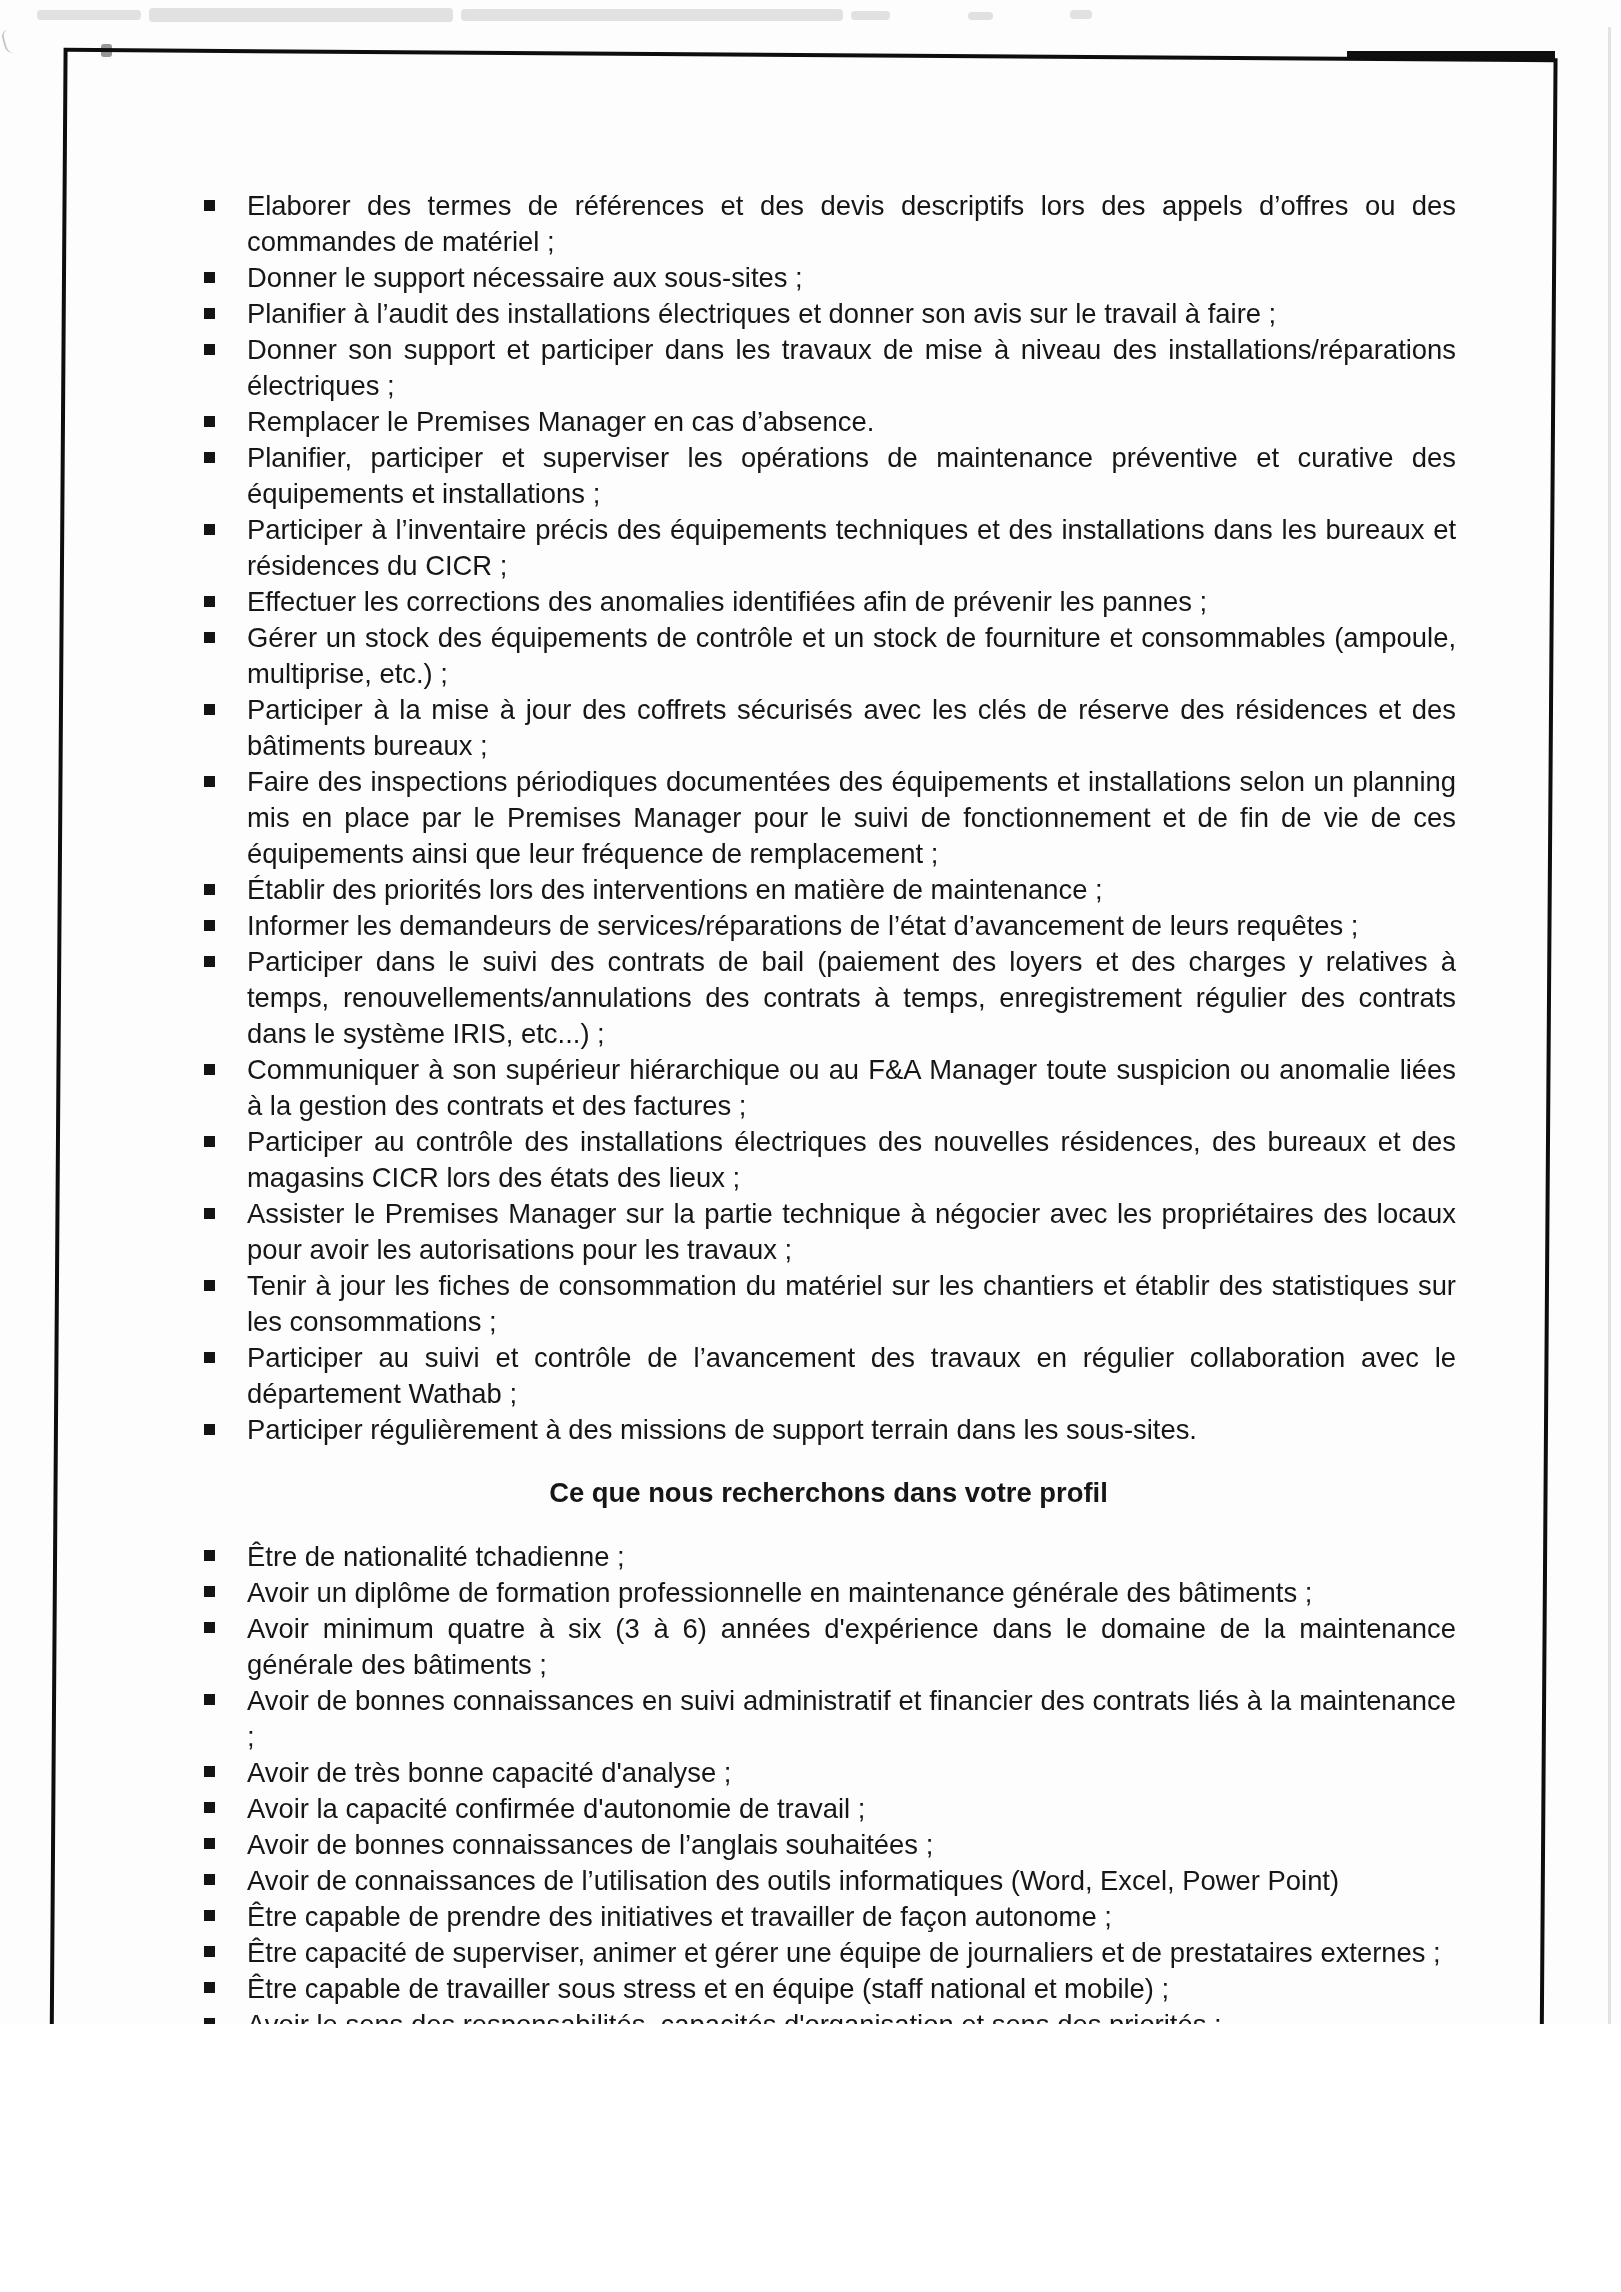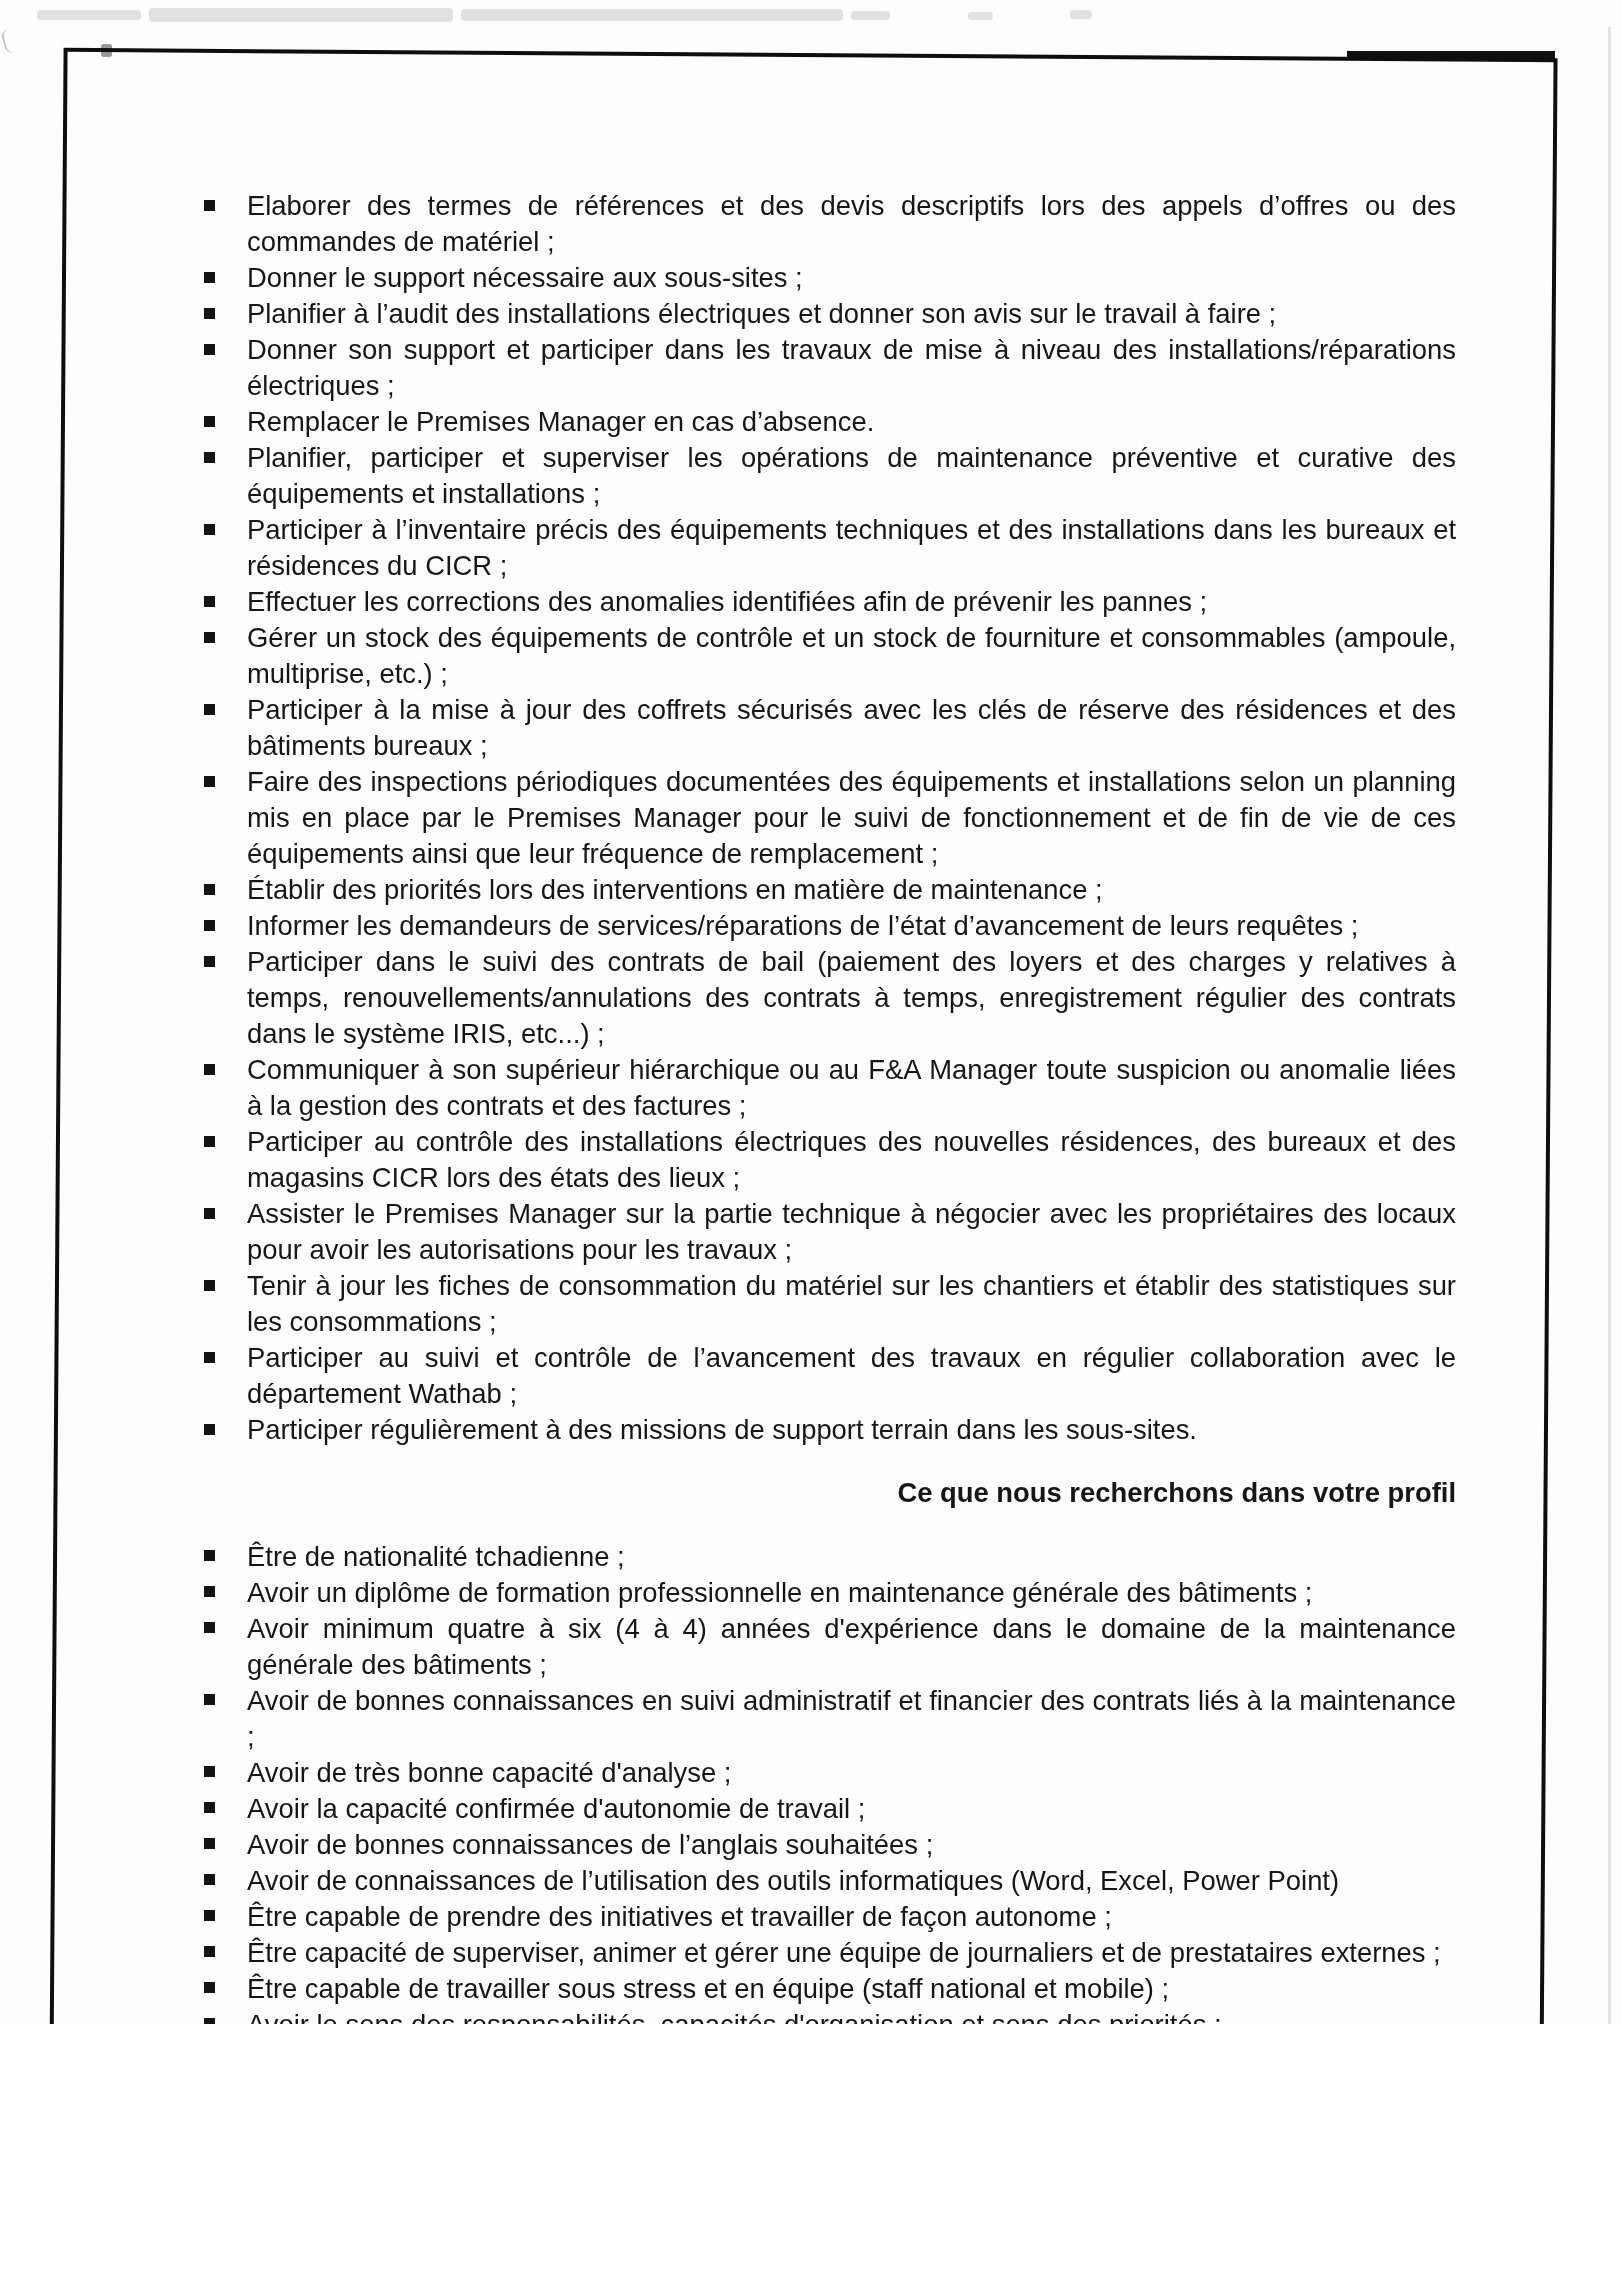--- a/index.html
+++ b/index.html
@@ -33,21 +33,21 @@
   }
   .bullet{
     position:absolute;
     left:2.9px;top:11.8px;
     width:10.8px;height:10.8px;
     background:#141414;
   }
   .heading{
     font-weight:bold;
     margin:26.5px 0 28px 0;
-    text-align:right;
+    text-align:center;
   }
   
   .artifact{position:absolute;}
   .streak{background:#9b9b9b;opacity:.28;border-radius:3.9px;}
   .st1{left:37px;top:9.8px;width:104px;height:9.8px;}
   .st2{left:149px;top:7.8px;width:304px;height:14.7px;}
   .st3{left:461px;top:8.8px;width:382px;height:12.7px;}
   .st4{left:851px;top:10.8px;width:39px;height:8.8px;}
   .st5{left:968px;top:11.8px;width:24.5px;height:7.8px;}
   .st6{left:1070px;top:9.8px;width:21.6px;height:8.8px;}
@@ -96,21 +96,21 @@
     <div class="li"><span class="bullet"></span><span>Participer au contrôle des installations électriques des nouvelles résidences, des bureaux et des magasins CICR lors des états des lieux ;</span></div>
     <div class="li"><span class="bullet"></span><span>Assister le Premises Manager sur la partie technique à négocier avec les propriétaires des locaux pour avoir les autorisations pour les travaux ;</span></div>
     <div class="li"><span class="bullet"></span><span>Tenir à jour les fiches de consommation du matériel sur les chantiers et établir des statistiques sur les consommations ;</span></div>
     <div class="li"><span class="bullet"></span><span>Participer au suivi et contrôle de l’avancement des travaux en régulier collaboration avec le département Wathab ;</span></div>
     <div class="li"><span class="bullet"></span><span>Participer régulièrement à des missions de support terrain dans les sous-sites.</span></div>
 
     <div class="heading">Ce que nous recherchons dans votre profil</div>
 
     <div class="li"><span class="bullet"></span><span>Être de nationalité tchadienne ;</span></div>
     <div class="li"><span class="bullet"></span><span>Avoir un diplôme de formation professionnelle en maintenance générale des bâtiments ;</span></div>
-    <div class="li"><span class="bullet"></span><span>Avoir minimum quatre à six (4 à 4) années d'expérience dans le domaine de la maintenance générale des bâtiments ;</span></div>
+    <div class="li"><span class="bullet"></span><span>Avoir minimum quatre à six (3 à 6) années d'expérience dans le domaine de la maintenance générale des bâtiments ;</span></div>
     <div class="li"><span class="bullet"></span><span>Avoir de bonnes connaissances en suivi administratif et financier des contrats liés à la maintenance ;</span></div>
     <div class="li"><span class="bullet"></span><span>Avoir de très bonne capacité d'analyse ;</span></div>
     <div class="li"><span class="bullet"></span><span>Avoir la capacité confirmée d'autonomie de travail ;</span></div>
     <div class="li"><span class="bullet"></span></div>
     <div class="li"><span class="bullet"></span><span>Avoir de bonnes connaissances de l’anglais souhaitées ;</span></div>
     <div class="li"><span class="bullet"></span><span>Avoir de connaissances de l’utilisation des outils informatiques (Word, Excel, Power Point)</span></div>
     <div class="li"><span class="bullet"></span><span>Être capable de prendre des initiatives et travailler de façon autonome ;</span></div>
     <div class="li"><span class="bullet"></span><span>Être capacité de superviser, animer et gérer une équipe de journaliers et de prestataires externes ;</span></div>
     <div class="li"><span class="bullet"></span><span>Être capable de travailler sous stress et en équipe (staff national et mobile) ;</span></div>
     <div class="li"><span class="bullet"></span><span>Avoir le sens des responsabilités, capacités d'organisation et sens des priorités ;</span></div>

